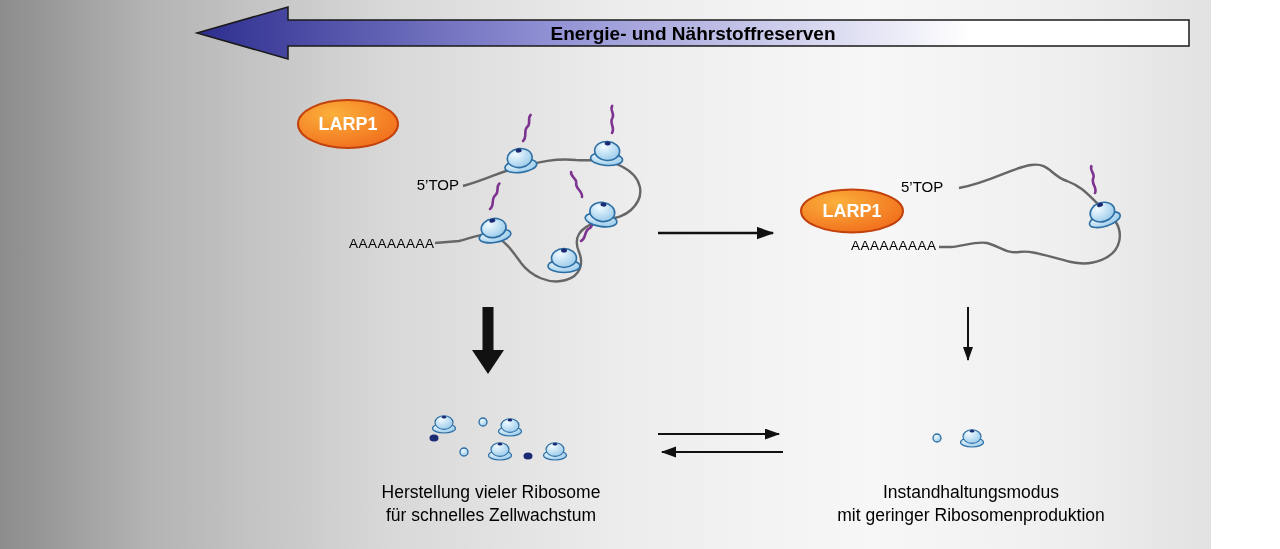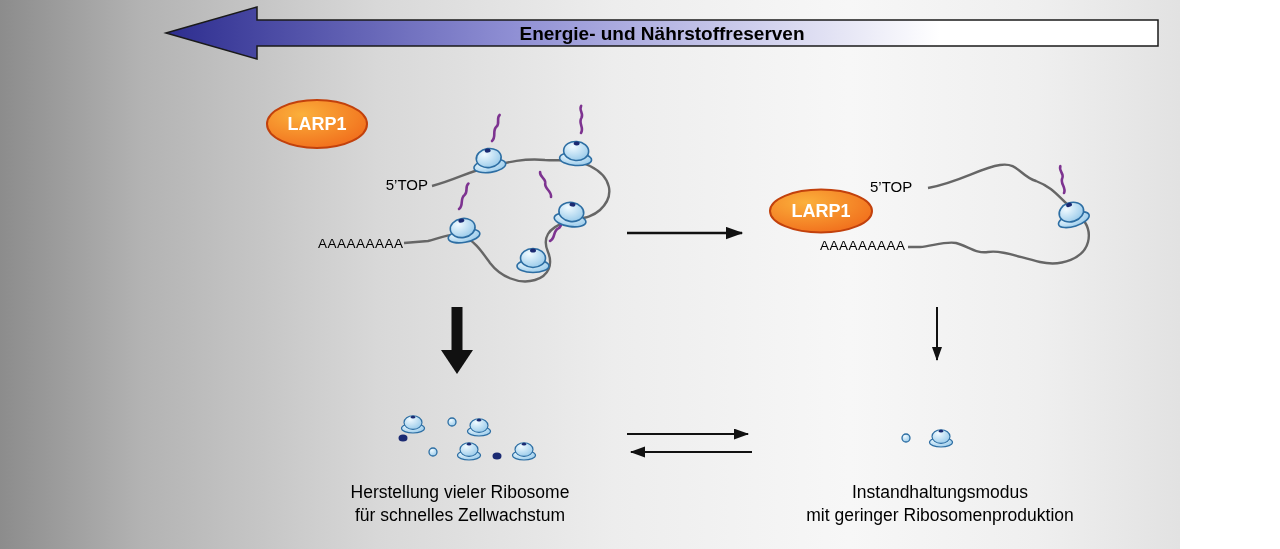--- a/index.html
+++ b/index.html
@@ -2,20 +2,21 @@
 <html><head>
 <meta charset="utf-8">
 <style>
   html,body{margin:0;padding:0;background:#ffffff;}
   .stage{
     position:relative;
     width:1180px;height:549px;
     overflow:hidden;
     background:linear-gradient(90deg,#8c8c8c 0%,#b3b3b3 12%,#d8d8d8 32%,#ededed 52%,#f7f7f7 72%,#efefef 88%,#e2e2e2 100%);
     font-family:"Liberation Sans", sans-serif;
+    padding-left:31px;
   }
   svg{display:block;}
   text{font-family:"Liberation Sans", sans-serif;}
   .banner-text{font-size:19px;font-weight:bold;}
   .larp-text{font-size:18px;font-weight:bold;}
   .top-label{font-size:15px;}
   .polya-label{font-size:13.5px;letter-spacing:0.5px;}
   .caption{font-size:17.5px;}
 </style>
 </head>

